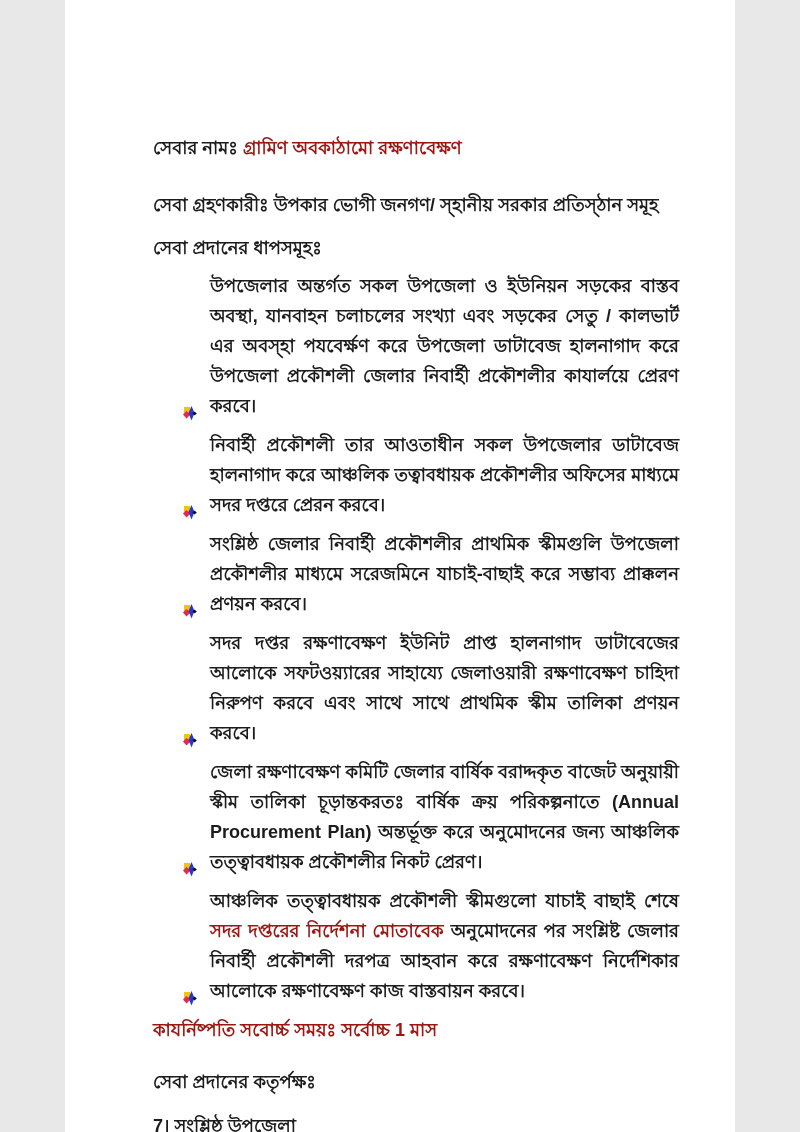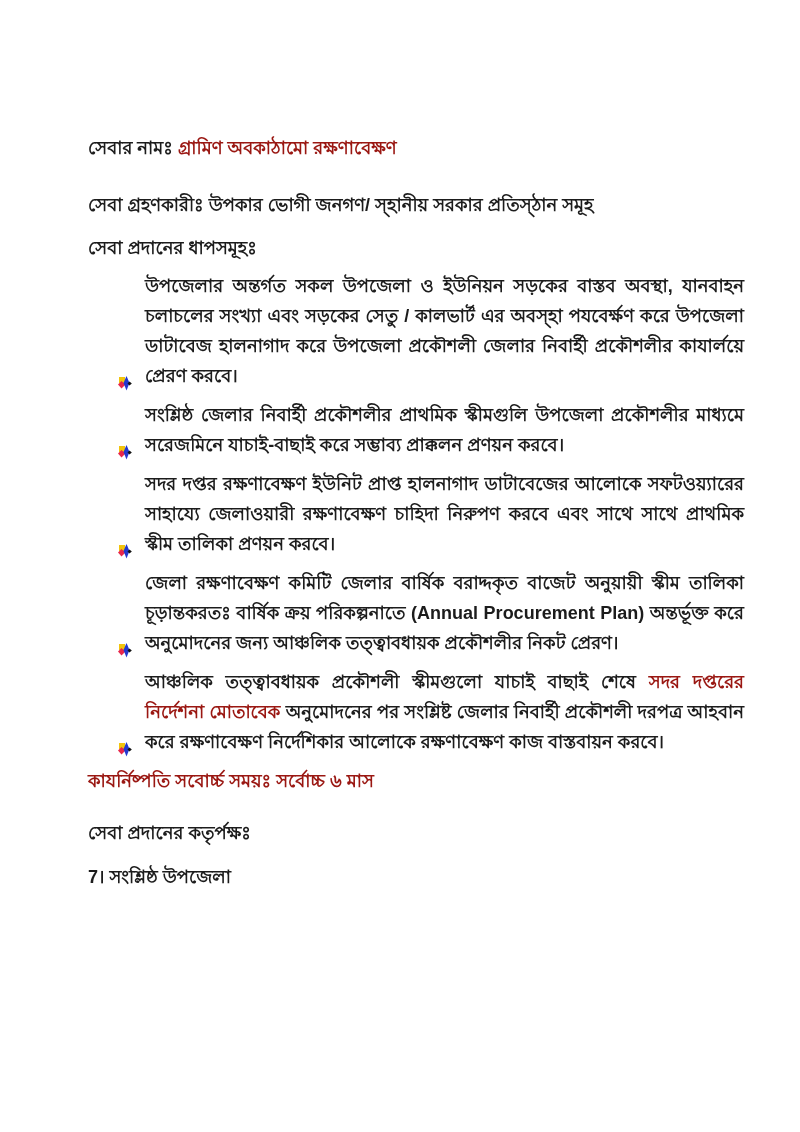--- a/index.html
+++ b/index.html
@@ -1,17 +1,17 @@
 <!DOCTYPE html>
 <html><head>
 <meta charset="utf-8">
 <style>
   html,body{margin:0;padding:0;background:#e8e8e8;}
   .page{
-    width:800px;height:1132px;margin:0 auto;background:#ffffff;
+    width:670px;height:1132px;margin:0 auto;background:#ffffff;
     overflow:hidden;box-sizing:border-box;
     font-family:"Liberation Sans","DejaVu Sans",sans-serif;
     color:#1c1c1c;font-size:18px;font-weight:600;
   }
   .content{padding:133px 56px 0 88px;box-sizing:border-box;}
   p{margin:0;}
   .line{line-height:30px;}
   .title-line{margin-bottom:27px;}
   .recipient-line{margin-bottom:15px;}
   .label{font-weight:700;}
@@ -51,20 +51,31 @@
           <svg width="14" height="15" viewBox="0 0 14 15">
               <rect x="1" y="1" width="6" height="6" fill="#f2c40d"></rect>
               <polygon points="3.5,5 7.5,8.5 3.5,12.5 0,8.5" fill="#e8274b"></polygon>
               <polygon points="8.5,0 11.5,7 8.5,14.5 5.5,7" fill="#2438cf"></polygon>
               <polygon points="11.5,5.5 13.8,7.5 11.5,9.5 9.5,7.5" fill="#111111"></polygon>
             </svg>
         </span>
         <span class="step-text">উপজেলার অন্তর্গত সকল উপজেলা ও ইউনিয়ন সড়কের বাস্তব অবস্থা, যানবাহন চলাচলের সংখ্যা এবং সড়কের সেতু / কালভার্ট এর অবস্হা পযবের্ক্ষণ করে উপজেলা ডাটাবেজ হালনাগাদ করে উপজেলা প্রকৌশলী জেলার  নিবার্হী প্রকৌশলীর কাযার্লয়ে প্রেরণ  করবে।</span>
       </div>
 
+      <div class="step">
+        <span class="bullet">
+          <svg width="14" height="15" viewBox="0 0 14 15">
+              <rect x="1" y="1" width="6" height="6" fill="#f2c40d"></rect>
+              <polygon points="3.5,5 7.5,8.5 3.5,12.5 0,8.5" fill="#e8274b"></polygon>
+              <polygon points="8.5,0 11.5,7 8.5,14.5 5.5,7" fill="#2438cf"></polygon>
+              <polygon points="11.5,5.5 13.8,7.5 11.5,9.5 9.5,7.5" fill="#111111"></polygon>
+            </svg>
+        </span>
+        <span class="step-text">নিবার্হী প্রকৌশলী তার আওতাধীন সকল উপজেলার ডাটাবেজ হালনাগাদ করে আঞ্চলিক তত্বাবধায়ক প্রকৌশলীর অফিসের মাধ্যমে সদর দপ্তরে প্রেরন করবে।</span>
+      </div>
 
       <div class="step">
         <span class="bullet">
           <svg width="14" height="15" viewBox="0 0 14 15">
               <rect x="1" y="1" width="6" height="6" fill="#f2c40d"></rect>
               <polygon points="3.5,5 7.5,8.5 3.5,12.5 0,8.5" fill="#e8274b"></polygon>
               <polygon points="8.5,0 11.5,7 8.5,14.5 5.5,7" fill="#2438cf"></polygon>
               <polygon points="11.5,5.5 13.8,7.5 11.5,9.5 9.5,7.5" fill="#111111"></polygon>
             </svg>
         </span>
@@ -102,21 +113,21 @@
               <polygon points="3.5,5 7.5,8.5 3.5,12.5 0,8.5" fill="#e8274b"></polygon>
               <polygon points="8.5,0 11.5,7 8.5,14.5 5.5,7" fill="#2438cf"></polygon>
               <polygon points="11.5,5.5 13.8,7.5 11.5,9.5 9.5,7.5" fill="#111111"></polygon>
             </svg>
         </span>
         <span class="step-text"><span>আঞ্চলিক তত্ত্বাবধায়ক প্রকৌশলী স্কীমগুলো যাচাই বাছাই শেষে </span><span class="red label">সদর দপ্তরের নির্দেশনা </span><span class="red label u">মোতাবেক</span><span> অনুমোদনের পর সংশ্লিষ্ট জেলার নিবার্হী প্রকৌশলী দরপত্র আহবান করে রক্ষণাবেক্ষণ নির্দেশিকার আলোকে রক্ষণাবেক্ষণ কাজ বাস্তবায়ন করবে।</span></span>
       </div>
 
     </div>
 
-    <p class="heading duration-heading red u">কাযর্নিষ্পতি সবোর্চ্চ সময়ঃ সর্বোচ্চ ৬ মাস</p>
+    <p class="heading duration-heading red u">কাযর্নিষ্পতি সবোর্চ্চ সময়ঃ সর্বোচ্চ 1 মাস</p>
 
     <p class="heading authority-heading">সেবা প্রদানের কতৃর্পক্ষঃ</p>
 
     <div>
       <p class="auth-line">7। সংশ্লিষ্ঠ উপজেলা</p>
     </div>
 
   </div>
 </div>
 

